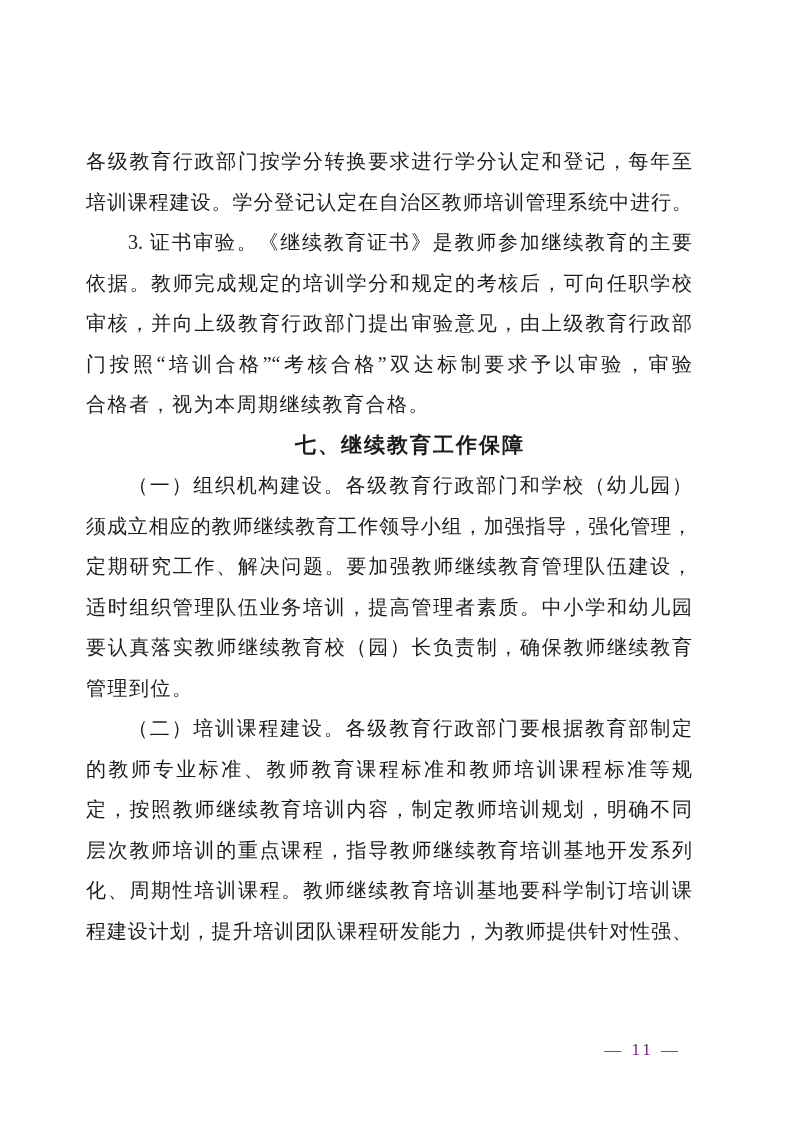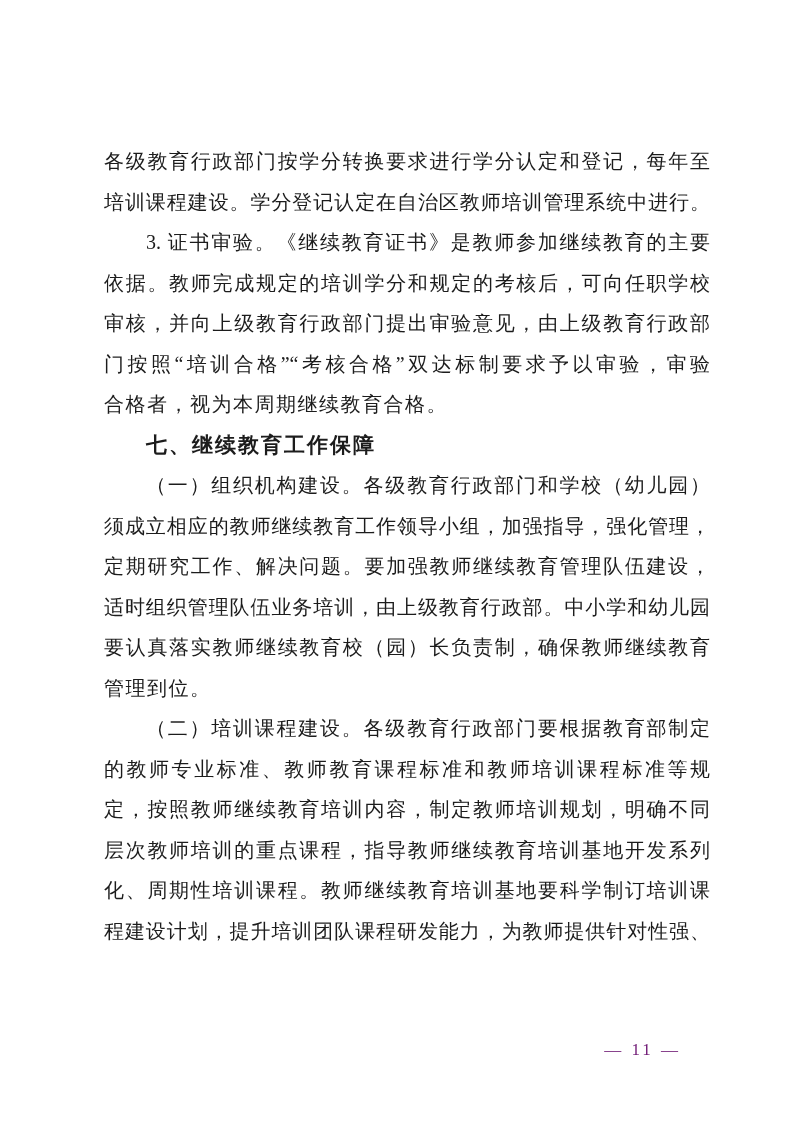--- a/index.html
+++ b/index.html
@@ -11,40 +11,40 @@
   .page {
     position: relative;
     width: 793px;
     height: 1122px;
     background: #ffffff;
     overflow: hidden;
     color: #1c1c1c;
   }
   .text-block {
     position: absolute;
-    left: 104px;
+    left: 86px;
     top: 141px;
     width: 606px;
   }
   .line {
     height: 40.5px;
     line-height: 40.5px;
     font-size: 20px;
     white-space: nowrap;
     color: #1c1c1c;
   }
   
   .fill {
     white-space: normal;
     text-align: justify;
     text-align-last: justify;
     -moz-text-align-last: justify;
     text-justify: inter-character;
   }
-  .indent { text-indent: 42px; }
+  .indent { text-indent: 42px; text-align: center; }
   .partial { letter-spacing: 1.5px; }
   .heading {
     font-family: "Liberation Sans", "DejaVu Sans", sans-serif;
     font-weight: 700;
     font-size: 21px;
     letter-spacing: 2px;
   }
   .lead { font-weight: 400; }
   .footer {
     position: absolute;
@@ -68,21 +68,21 @@
     <div class="line fill">依据。教师完成规定的培训学分和规定的考核后，可向任职学校</div>
     <div class="line fill">审核，并向上级教育行政部门提出审验意见，由上级教育行政部</div>
     <div class="line fill">门按照“培训合格”“考核合格”双达标制要求予以审验，审验</div>
     <div class="line partial">合格者，视为本周期继续教育合格。</div>
     <div class="line heading indent">七、继续教育工作保障</div>
     <div class="line fill indent">
       <span class="lead">（一）组织机构建设。</span><span>各级教育行政部门和学校（幼儿园）</span>
     </div>
     <div class="line fill">须成立相应的教师继续教育工作领导小组，加强指导，强化管理，</div>
     <div class="line fill">定期研究工作、解决问题。要加强教师继续教育管理队伍建设，</div>
-    <div class="line fill">适时组织管理队伍业务培训，由上级教育行政部。中小学和幼儿园</div>
+    <div class="line fill">适时组织管理队伍业务培训，提高管理者素质。中小学和幼儿园</div>
     <div class="line fill">要认真落实教师继续教育校（园）长负责制，确保教师继续教育</div>
     <div class="line partial">管理到位。</div>
     <div class="line fill indent">
       <span class="lead">（二）培训课程建设。</span><span>各级教育行政部门要根据教育部制定</span>
     </div>
     <div class="line fill">的教师专业标准、教师教育课程标准和教师培训课程标准等规</div>
     <div class="line fill">定，按照教师继续教育培训内容，制定教师培训规划，明确不同</div>
     <div class="line fill">层次教师培训的重点课程，指导教师继续教育培训基地开发系列</div>
     <div class="line fill">化、周期性培训课程。教师继续教育培训基地要科学制订培训课</div>
     <div class="line fill">程建设计划，提升培训团队课程研发能力，为教师提供针对性强、</div>

